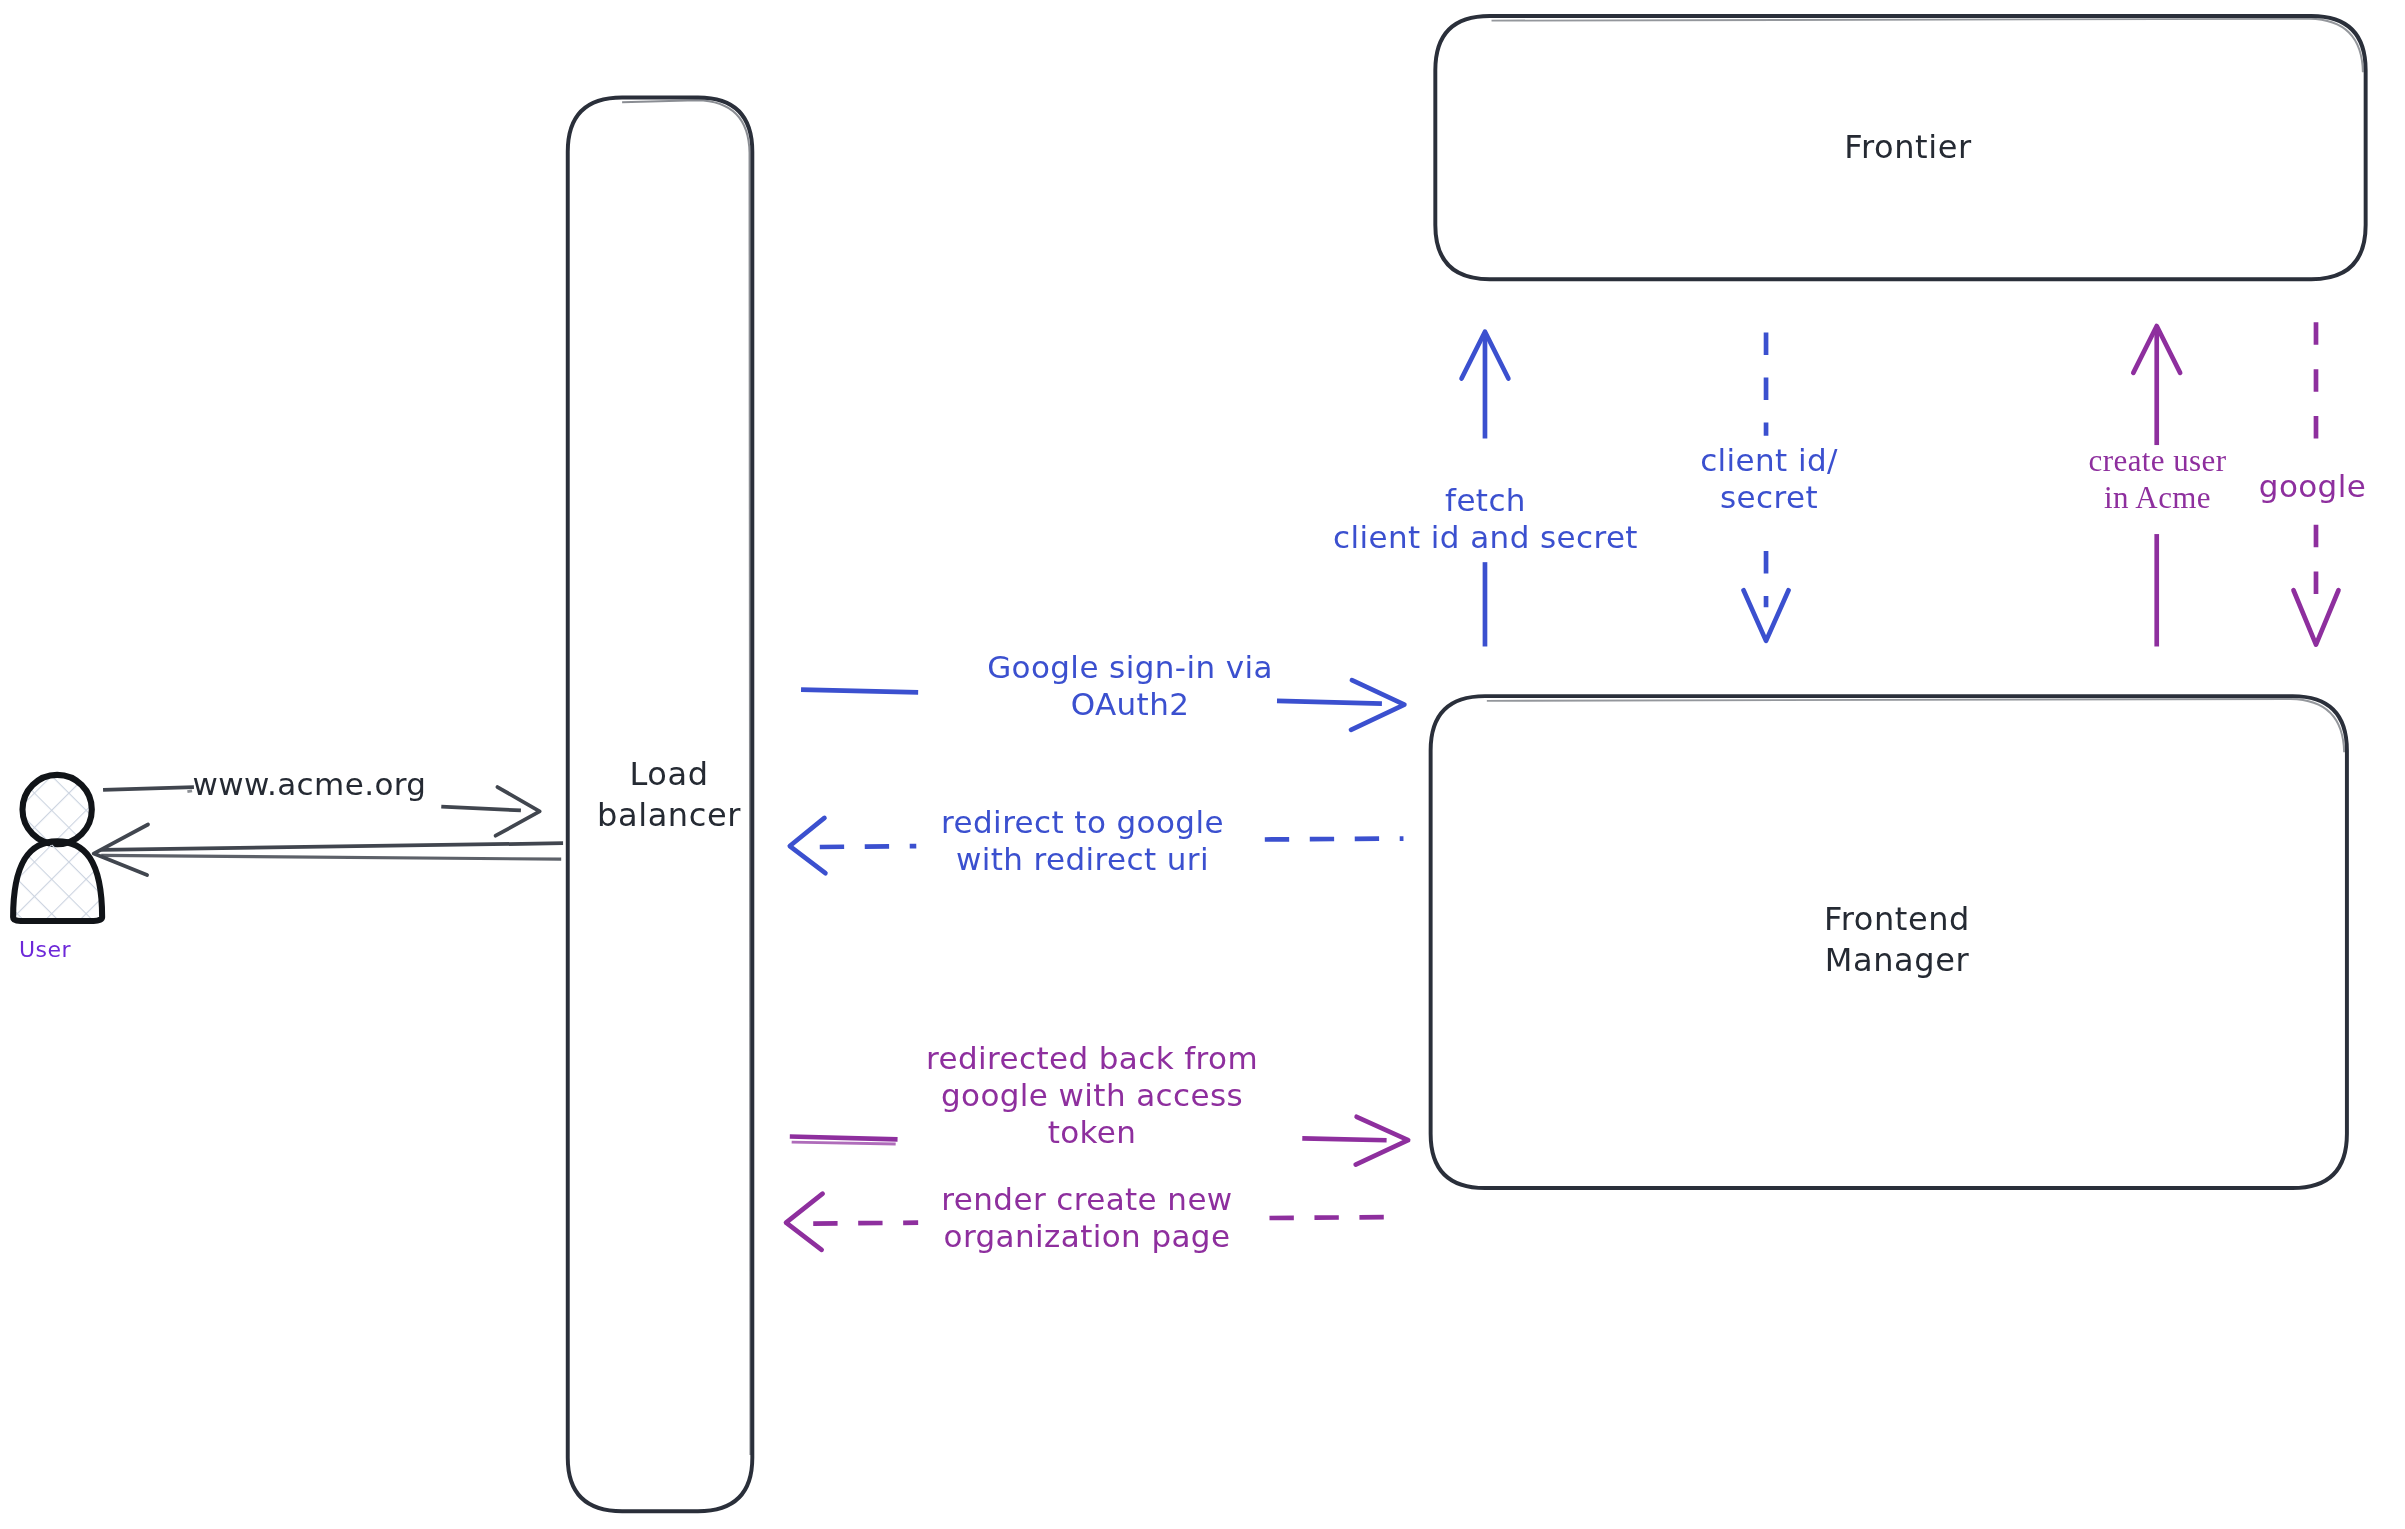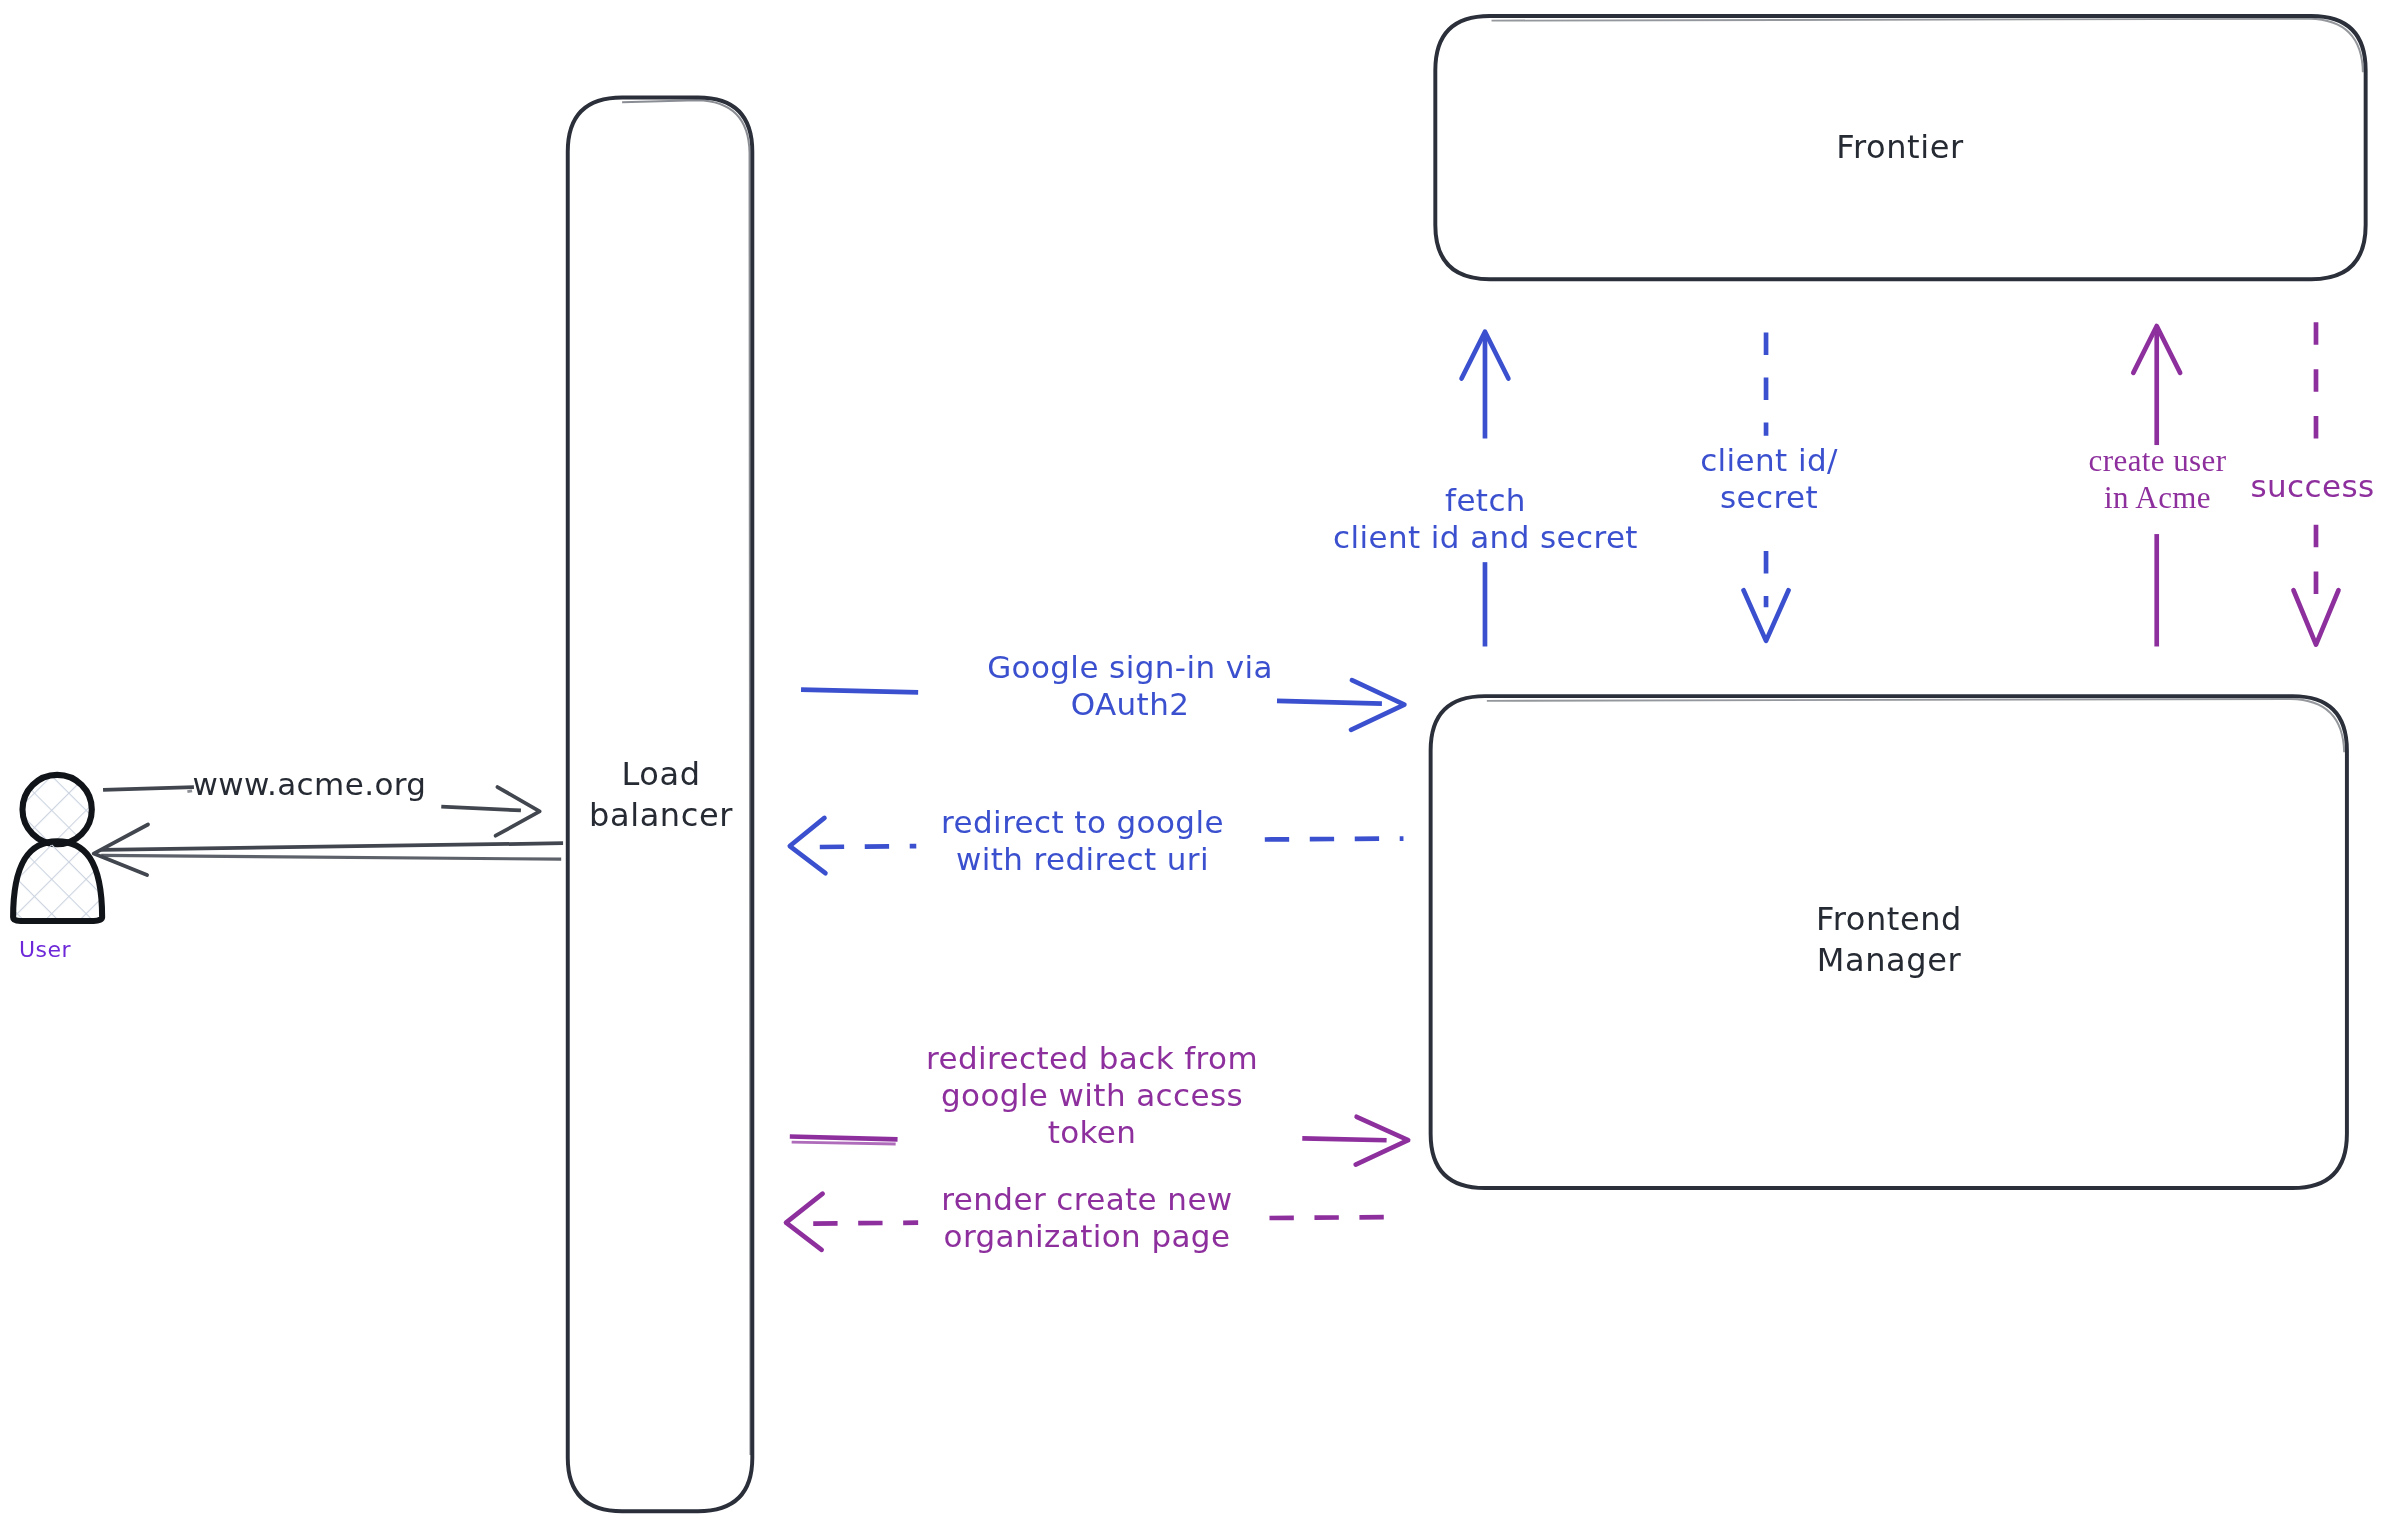--- a/index.html
+++ b/index.html
@@ -27,20 +27,21 @@
   .node-label {
     position: absolute;
     text-align: center;
     color: #252a33;
     font-family: "DejaVu Sans", sans-serif;
     font-size: 32px;
     line-height: 1.28;
     letter-spacing: 0.6px;
     white-space: pre-line;
     pointer-events: none;
+    padding-left: 8px;
   }
   .edge-label {
     position: absolute;
     text-align: center;
     font-family: "DejaVu Sans", sans-serif;
     font-size: 31px;
     line-height: 1.2;
     letter-spacing: 0.4px;
     white-space: pre-line;
     pointer-events: none;
@@ -179,16 +180,16 @@
 
   <div class="edge-label lbl-blue" style="left:1296px; top:442px; width:379px;margin-top:40px;">fetch
 client id and secret</div>
 
   <div class="edge-label lbl-blue" style="left:1677px; top:442px; width:184px;">client id/
 secret</div>
 
   <div class="edge-label lbl-purple" style="left:2035px; top:442px; width:245px;font-family:Liberation Serif, serif;">create user
 in Acme</div>
 
-  <div class="edge-label lbl-purple" style="left:2220px; top:468px; width:185px;">success</div>
+  <div class="edge-label lbl-purple" style="left:2220px; top:468px; width:185px;">google</div>
 
 </div>
 
 
 </body></html>

